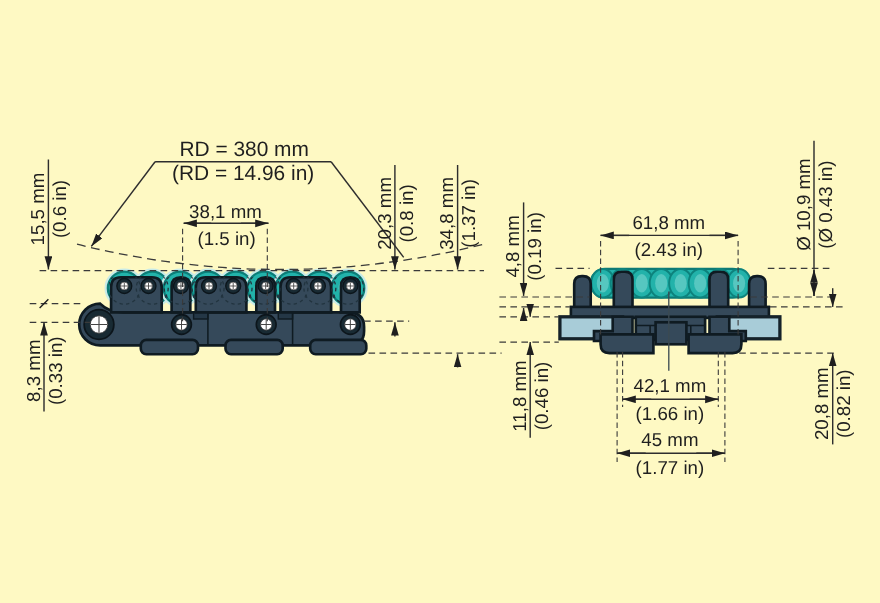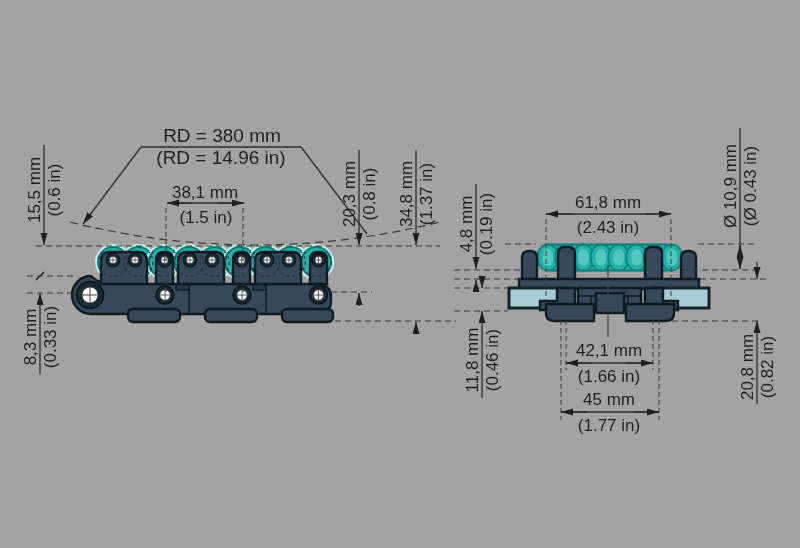--- a/index.html
+++ b/index.html
@@ -1,16 +1,16 @@
 <!DOCTYPE html>
 <html><head>
 <meta charset="utf-8">
 <style>
   html,body{margin:0;padding:0;background:#fff;}
-  .stage{position:relative;width:800px;height:548px;background:#a3a3a3;overflow:hidden;
+  .stage{position:relative;width:800px;height:548px;background:#fef9c3;overflow:hidden;
          font-family:"Liberation Sans", sans-serif;}
   svg{display:block;}
   text{fill:#1f1f1f;}
   .dim{font-size:17px;}
   .rd{font-size:19px;}
   .dimline{stroke:#2e2e2e;stroke-width:1.3;fill:none;}
   .dashline{stroke:#3a3a3a;stroke-width:1.1;fill:none;stroke-dasharray:6 4;}
   .extline{stroke:#3a3a3a;stroke-width:1;fill:none;stroke-dasharray:5 3;}
   .body{fill:#35495a;stroke:#0f1b22;stroke-width:2.4;}
   .thin{stroke:#0f1b22;stroke-width:1.4;fill:none;}

